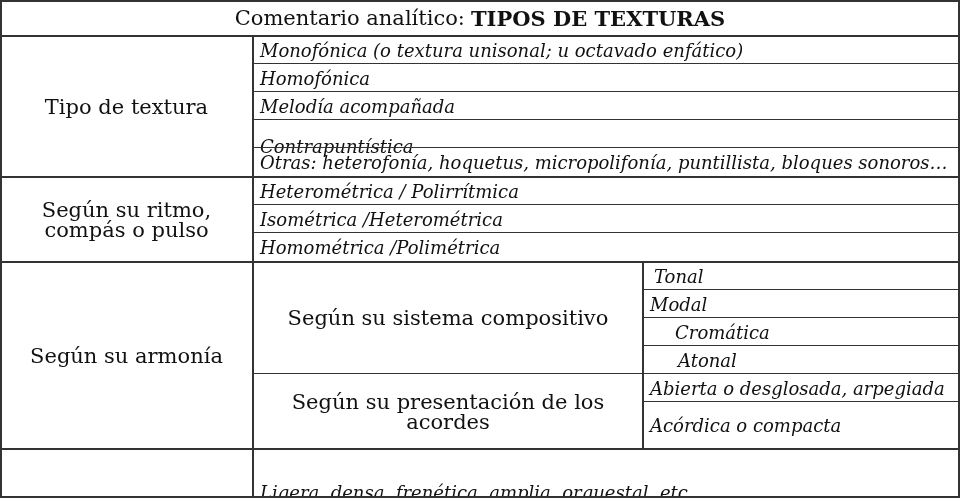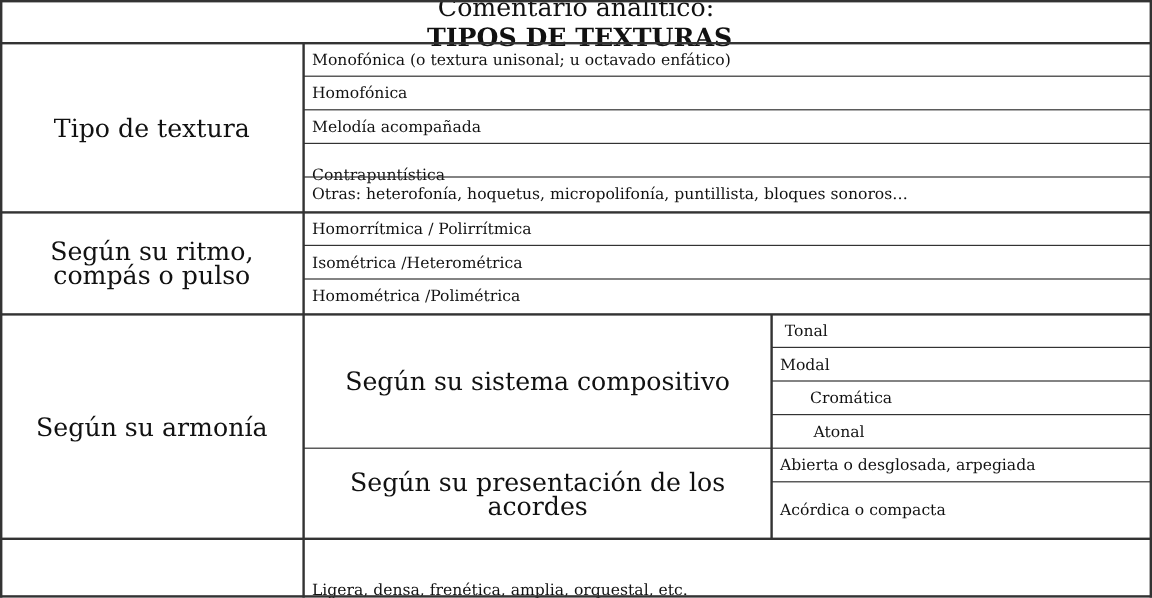--- a/index.html
+++ b/index.html
@@ -1,24 +1,24 @@
 <!DOCTYPE html>
 <html><head>
 <meta charset="utf-8">
 <style>
   html, body { margin:0; padding:0; background:#ffffff; }
   body { width:960px; height:498px; overflow:hidden; font-family:"DejaVu Serif", serif; color:#111; }
   .tbl { position:absolute; left:0; top:0; width:960px; height:498px; }
   .cell { position:absolute; box-sizing:border-box; display:flex; align-items:center; }
   .line-h { position:absolute; height:2px; background:#333; }
   .line-v { position:absolute; width:2px; background:#333; }
-  .title { left:0; top:0; width:960px; height:36px; justify-content:center; font-size:21px;flex-direction:column; }
+  .title { left:0; top:0; width:960px; height:36px; justify-content:center; font-size:21px; }
   .title b { font-weight:bold; margin-left:6px; }
   .hdr { justify-content:center; text-align:center; font-size:21px; line-height:20px; }
-  .item { padding-left:7px; font-size:13px; white-space:nowrap; }
+  .item { padding-left:7px; font-style:italic; font-size:18px; white-space:nowrap; }
 </style>
 </head>
 <body>
 
 <div class="tbl">
 
   <div class="cell title">
     <span>Comentario analítico:</span>
     <b>TIPOS DE TEXTURAS</b>
   </div>
@@ -29,21 +29,21 @@
   <div class="cell item" style="left:253px;top:36px;width:707px;height:28px;">Monofónica (o textura unisonal; u octavado enfático)</div>
   <div class="cell item" style="left:253px;top:64px;width:707px;height:28px;">Homofónica</div>
   <div class="cell item" style="left:253px;top:92px;width:707px;height:28px;">Melodía acompañada</div>
   <div class="cell item" style="left:253px;top:120px;width:707px;height:28px;margin-top:12px;">Contrapuntística</div>
   <div class="cell item" style="left:253px;top:148px;width:707px;height:29px;">Otras: heterofonía, hoquetus, micropolifonía, puntillista, bloques sonoros…</div>
 
   <div class="cell hdr" style="left:0;top:177px;width:253px;height:85px;flex-direction:column;">
     <span>Según su ritmo,</span>
     <span>compás o pulso</span>
   </div>
-  <div class="cell item" style="left:253px;top:177px;width:707px;height:28px;">Homorrítmica / Polirrítmica</div>
+  <div class="cell item" style="left:253px;top:177px;width:707px;height:28px;">Heterométrica / Polirrítmica</div>
   <div class="cell item" style="left:253px;top:205px;width:707px;height:28px;">Isométrica /Heterométrica</div>
   <div class="cell item" style="left:253px;top:233px;width:694px;height:29px;">Homométrica /Polimétrica</div>
 
   <div class="cell hdr" style="left:0;top:262px;width:253px;height:187px;">
     <span>Según su armonía</span>
   </div>
   <div class="cell hdr" style="left:253px;top:262px;width:390px;height:112px;">
     <span>Según su sistema compositivo</span>
   </div>
   <div class="cell item" style="left:647px;top:262px;width:317px;height:28px;text-align:right;">Tonal</div>

